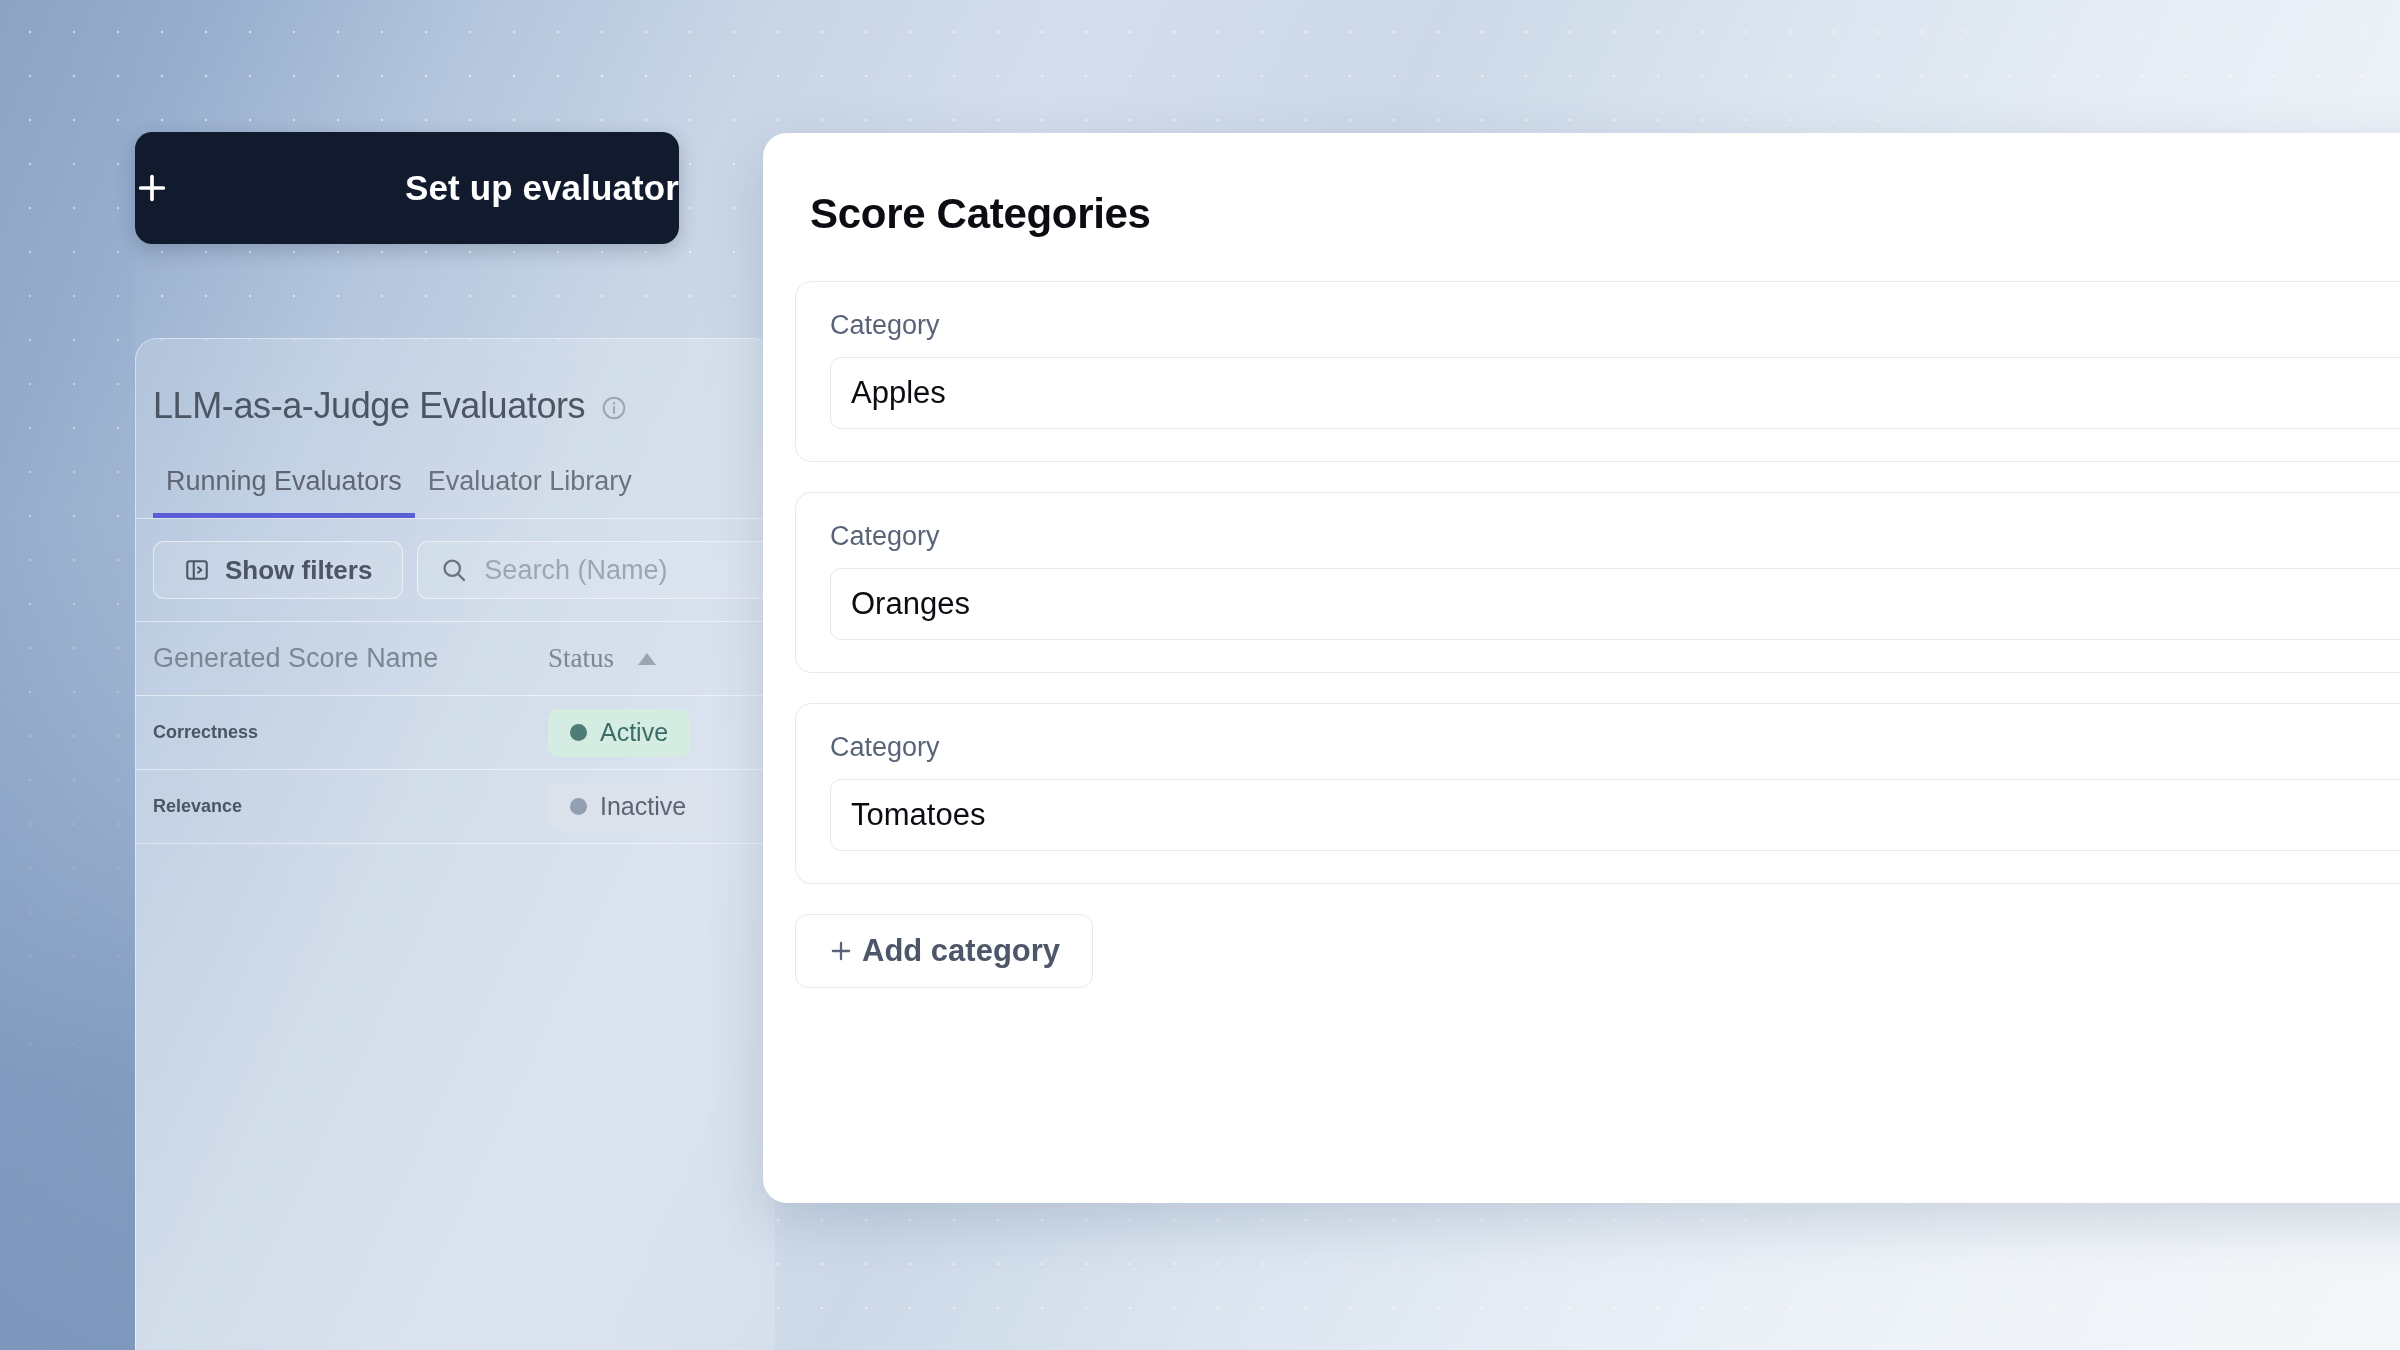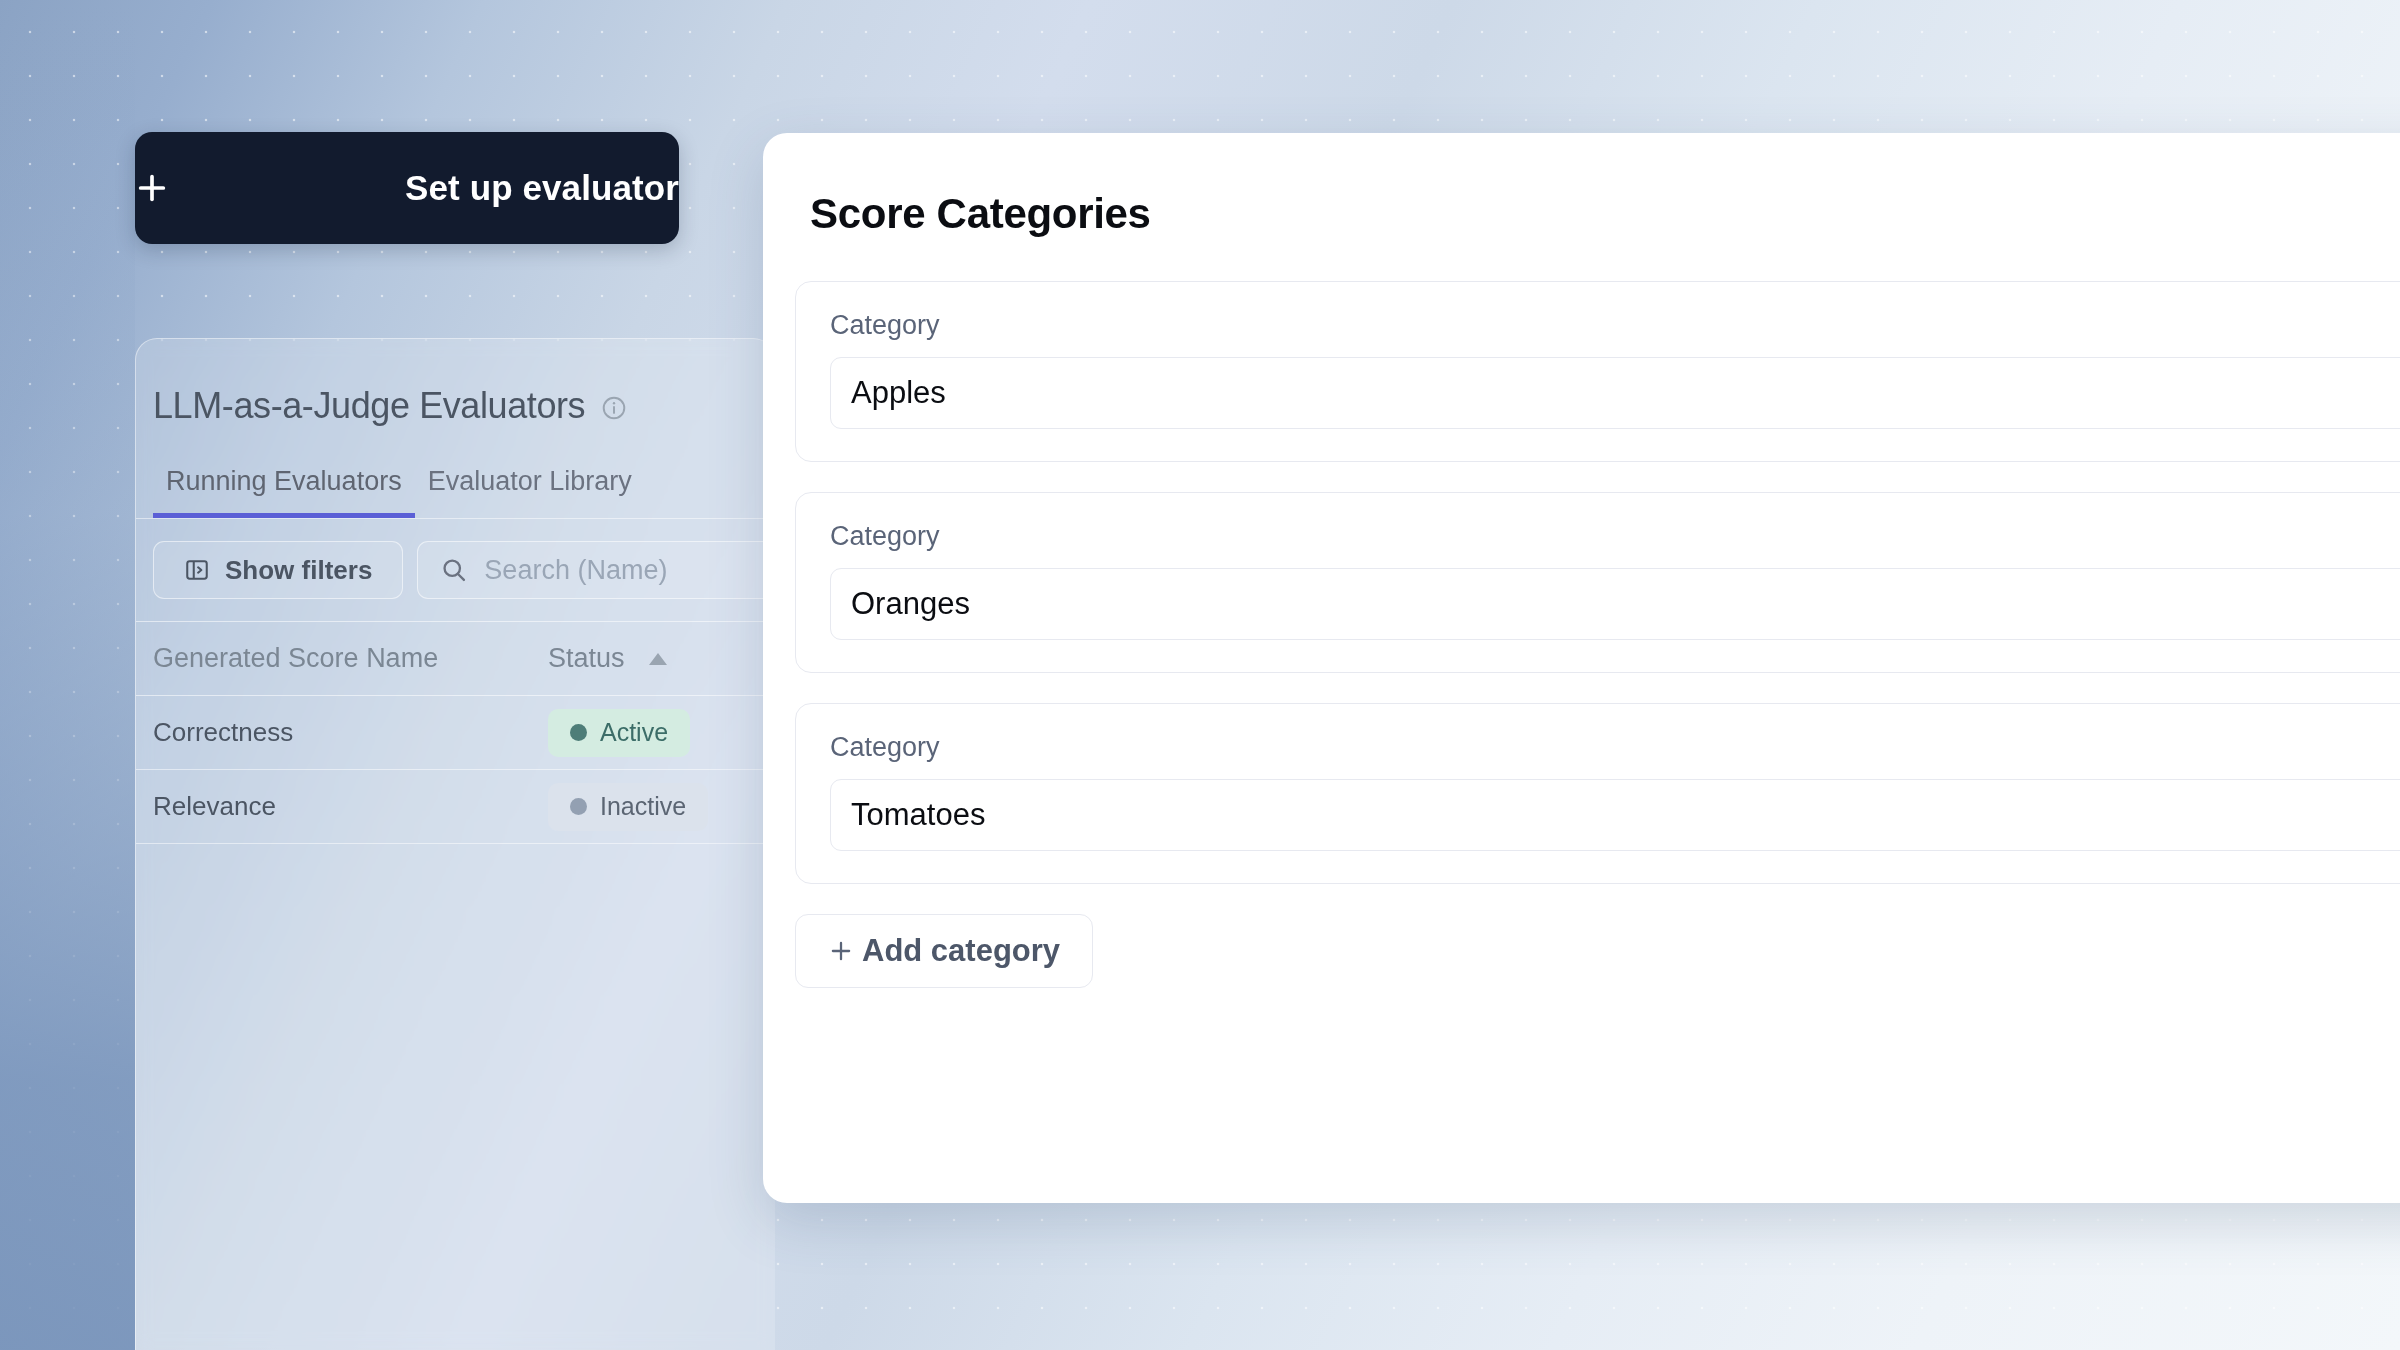--- a/index.html
+++ b/index.html
@@ -180,34 +180,34 @@
   
   .tbl-head {
     display: flex;
     align-items: center;
     height: 74px;
     padding: 0 17px;
     border-bottom: 1px solid rgba(255,255,255,0.55);
   }
   .th { font-size: 27px; color: #7b8794; }
   .th-name { flex: 1; padding-left: 0; }
-  .th-status { width: 210px; display: flex; align-items: center; gap: 24px; }
+  .th-status { width: 210px; display: flex; align-items: center; gap: 24px; font-family: Liberation Serif, serif; }
   .caret { display: block; width: 0; height: 0;
            border-left: 9px solid transparent;
            border-right: 9px solid transparent;
            border-bottom: 12px solid #9aa5b1; }
 
   .tbl-row {
     display: flex;
     align-items: center;
     height: 74px;
     padding: 0 17px;
     border-bottom: 1px solid rgba(255,255,255,0.50);
   }
-  .td-name { flex: 1; font-size: 26px; color: #4b5563; font-weight: 400; }
+  .td-name { flex: 1; font-size: 18px; color: #4b5563; font-weight: 700; }
   .td-status { width: 210px; display: flex; justify-content: flex-start; }
   .badge {
     display: inline-flex;
     align-items: center;
     gap: 13px;
     height: 48px;
     padding: 0 22px;
     border-radius: 10px;
     font-size: 25px;
     white-space: nowrap;

